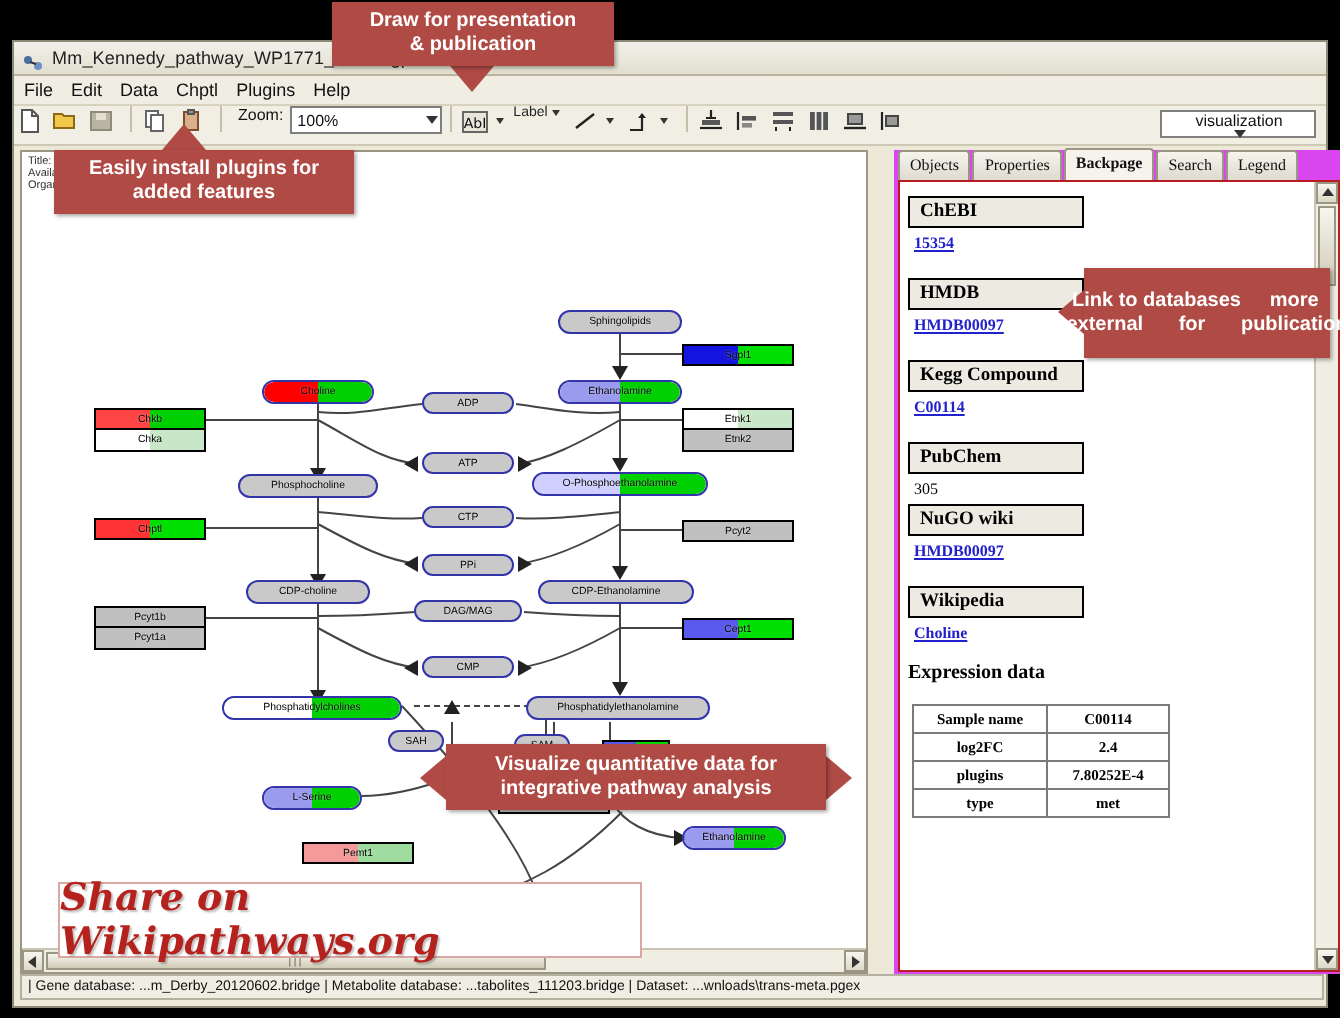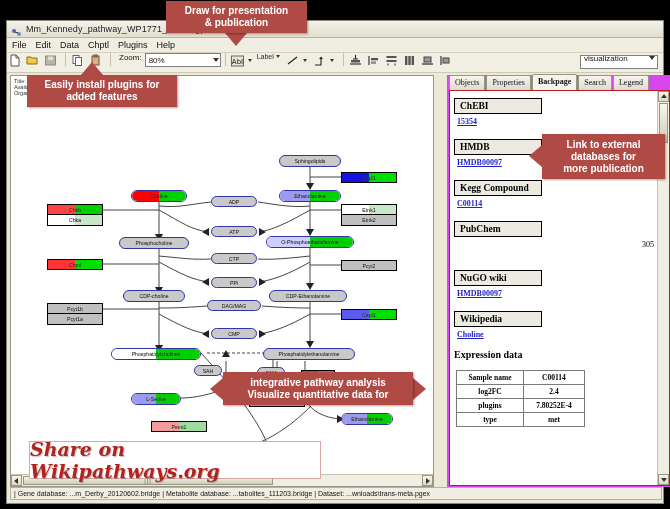--- a/index.html
+++ b/index.html
@@ -22,21 +22,21 @@
   .tsep{width:1px;height:13px;background:#c3bfa9;margin:0 4px;flex:0 0 auto;}
   .zlabel{font-size:8px;color:#111;margin:0 3px 0 4px;white-space:nowrap;}
   .zoombox{width:76px;height:14px;background:#fff;border:1px solid #7f7f7f;display:flex;align-items:center;
     justify-content:space-between;box-sizing:border-box;padding:0 1px 0 3px;flex:0 0 auto;}
   .zoombox .zv{font-size:8px;color:#111;}
   .caret{width:0;height:0;border-left:3px solid transparent;border-right:3px solid transparent;border-top:4px solid #333;}
   .tinycaret{width:0;height:0;border-left:2px solid transparent;border-right:2px solid transparent;border-top:3px solid #333;}
   .dropgroup{display:flex;align-items:center;margin-right:5px;flex:0 0 auto;}
   .dropgroup .lbl{font-size:7px;color:#222;margin-right:2px;}
   .visbox{position:absolute;right:5px;top:34px;width:78px;height:14px;background:#fff;border:1px solid #7f7f7f;
-    display:flex;align-items:center;justify-content:space-between;box-sizing:border-box;padding:0 2px 8px 3px;}
+    display:flex;align-items:center;justify-content:space-between;box-sizing:border-box;padding:0 2px 8px 3px;flex-direction:column;}
   .visbox .vv{font-size:8px;color:#111;}
   
   .canvasPane{position:absolute;left:3px;top:54px;width:424px;height:412px;background:#fff;
     border:1px solid #9a9684;box-sizing:border-box;overflow:hidden;}
   .sidePane{position:absolute;left:440px;top:54px;width:225px;height:412px;background:#d946ef;
     box-sizing:border-box;font-family:Liberation Serif, serif;}
   
   .tabs{position:absolute;left:2px;top:0;display:flex;align-items:flex-end;height:15px;}
   .tab{font-size:8px;padding:2px 5px 2px 5px;border:1px solid #9a9684;border-bottom:none;
     background:linear-gradient(#f6f4ec,#dedad0);margin-right:1px;color:#111;white-space:nowrap;
@@ -44,21 +44,21 @@
   .tab.sel{background:#f5f3ec;font-weight:bold;padding-bottom:3px;}
   .sideBody{position:absolute;left:2px;top:15px;width:221px;height:396px;background:#fff;
     border:1px solid #b91c1c;box-sizing:border-box;overflow:hidden;}
   .sbScroll{position:absolute;right:0;top:0;width:11px;height:100%;background:#f0eee2;border-left:1px solid #c9c5b1;}
   .sbThumb{position:absolute;left:1px;top:12px;width:9px;height:40px;background:linear-gradient(#f7f5ee,#cfcbb8);border:1px solid #9a9684;box-sizing:border-box;}
   .sbArrow{position:absolute;left:0;width:11px;height:11px;background:linear-gradient(#f7f5ee,#ddd9c8);border:1px solid #9a9684;box-sizing:border-box;display:flex;align-items:center;justify-content:center;}
   .side-content{position:absolute;left:4px;top:4px;width:200px;}
   .dbhead{display:inline-block;min-width:88px;border:1px solid #000;background:#eceae1;
     font-size:9.5px;font-weight:bold;color:#000;padding:2px 5px;box-sizing:border-box;margin-bottom:3px;}
   .dblink{font-size:8px;color:#2222cc;text-decoration:underline;display:block;margin:0 0 10px 3px;font-weight:bold;}
-  .dbplain{font-size:8px;color:#000;display:block;margin:0 0 18px 3px;text-align:right;}
+  .dbplain{font-size:8px;color:#000;display:block;margin:0 0 0 3px;}
   .exprhead{font-size:10px;font-weight:bold;color:#000;margin:4px 0 10px 0;}
   .geneid{font-size:7.5px;color:#000;margin:0 0 2px 2px;}
   table.expr{border-collapse:collapse;margin-left:2px;}
   table.expr td{border:1px solid #7a7a7a;font-size:7.5px;text-align:center;padding:2px 4px;
     font-weight:bold;color:#000;background:#fff;white-space:nowrap;}
   table.expr td.k{width:58px;}
   table.expr td.v{width:52px;}
   
   .statusbar{position:absolute;left:3px;bottom:3px;width:652px;height:13px;background:#f0eee2;
     border:1px solid #b5b1a0;box-sizing:border-box;display:flex;align-items:center;padding-left:3px;}
@@ -146,21 +146,21 @@
     </span>
     <span class="tbtn">
       <svg width="13" height="13" viewBox="0 0 13 13">
           <rect x="3" y="2" width="7" height="9" fill="#d9b08c" stroke="#7a4f2a"></rect>
           <rect x="5" y="1" width="3" height="2" fill="#9a9a9a" stroke="#555"></rect>
         </svg>
     </span>
     <span class="tsep"></span>
     <span class="zlabel">Zoom:</span>
     <span class="zoombox">
-      <span class="zv">80%</span>
+      <span class="zv">100%</span>
       <span class="caret"></span>
     </span>
     <span class="tsep"></span>
 
     <span class="dropgroup">
       <span class="tbtn">
         <svg width="13" height="12" viewBox="0 0 13 12">
             <rect x="0.5" y="1" width="12" height="10" fill="#e8e6da" stroke="#666"></rect>
             <text x="6.5" y="9" font-size="7" text-anchor="middle" font-family="DejaVu Sans" fill="#111">AbI</text>
           </svg>
@@ -585,30 +585,30 @@
     <span>&amp; publication</span>
   </div>
   <div class="arrowDown" style="left:218px;top:12px;"></div>
 
   <div class="callout" style="left:20px;top:54px;width:150px;height:32px;flex-direction:column;font-size:10px;">
     <span>Easily install plugins for</span>
     <span>added features</span>
   </div>
   <div class="arrowUp" style="left:74px;top:41px;"></div>
 
-  <div class="callout" style="left:535px;top:113px;width:123px;height:45px;flex-direction:column;font-size:10px;">
+  <div class="callout" style="left:535px;top:113px;width:123px;height:45px;flex-direction:row;font-size:10px;">
     <span>Link  to external</span>
     <span>databases  for</span>
     <span>more publication</span>
   </div>
   <div class="arrowLeft" style="left:522px;top:124px;"></div>
 
   <div class="callout" style="left:216px;top:351px;width:190px;height:33px;flex-direction:column;font-size:10px;">
+    <span>Visualize quantitative data  for</span>
     <span>integrative pathway analysis</span>
-    <span>Visualize quantitative data  for</span>
   </div>
   <div class="arrowLeft" style="left:203px;top:357px;"></div>
   <div class="arrowRight" style="left:406px;top:357px;"></div>
 
   <div class="share">
     <span>Share on Wikipathways.org</span>
   </div>
 
 </div>
 

